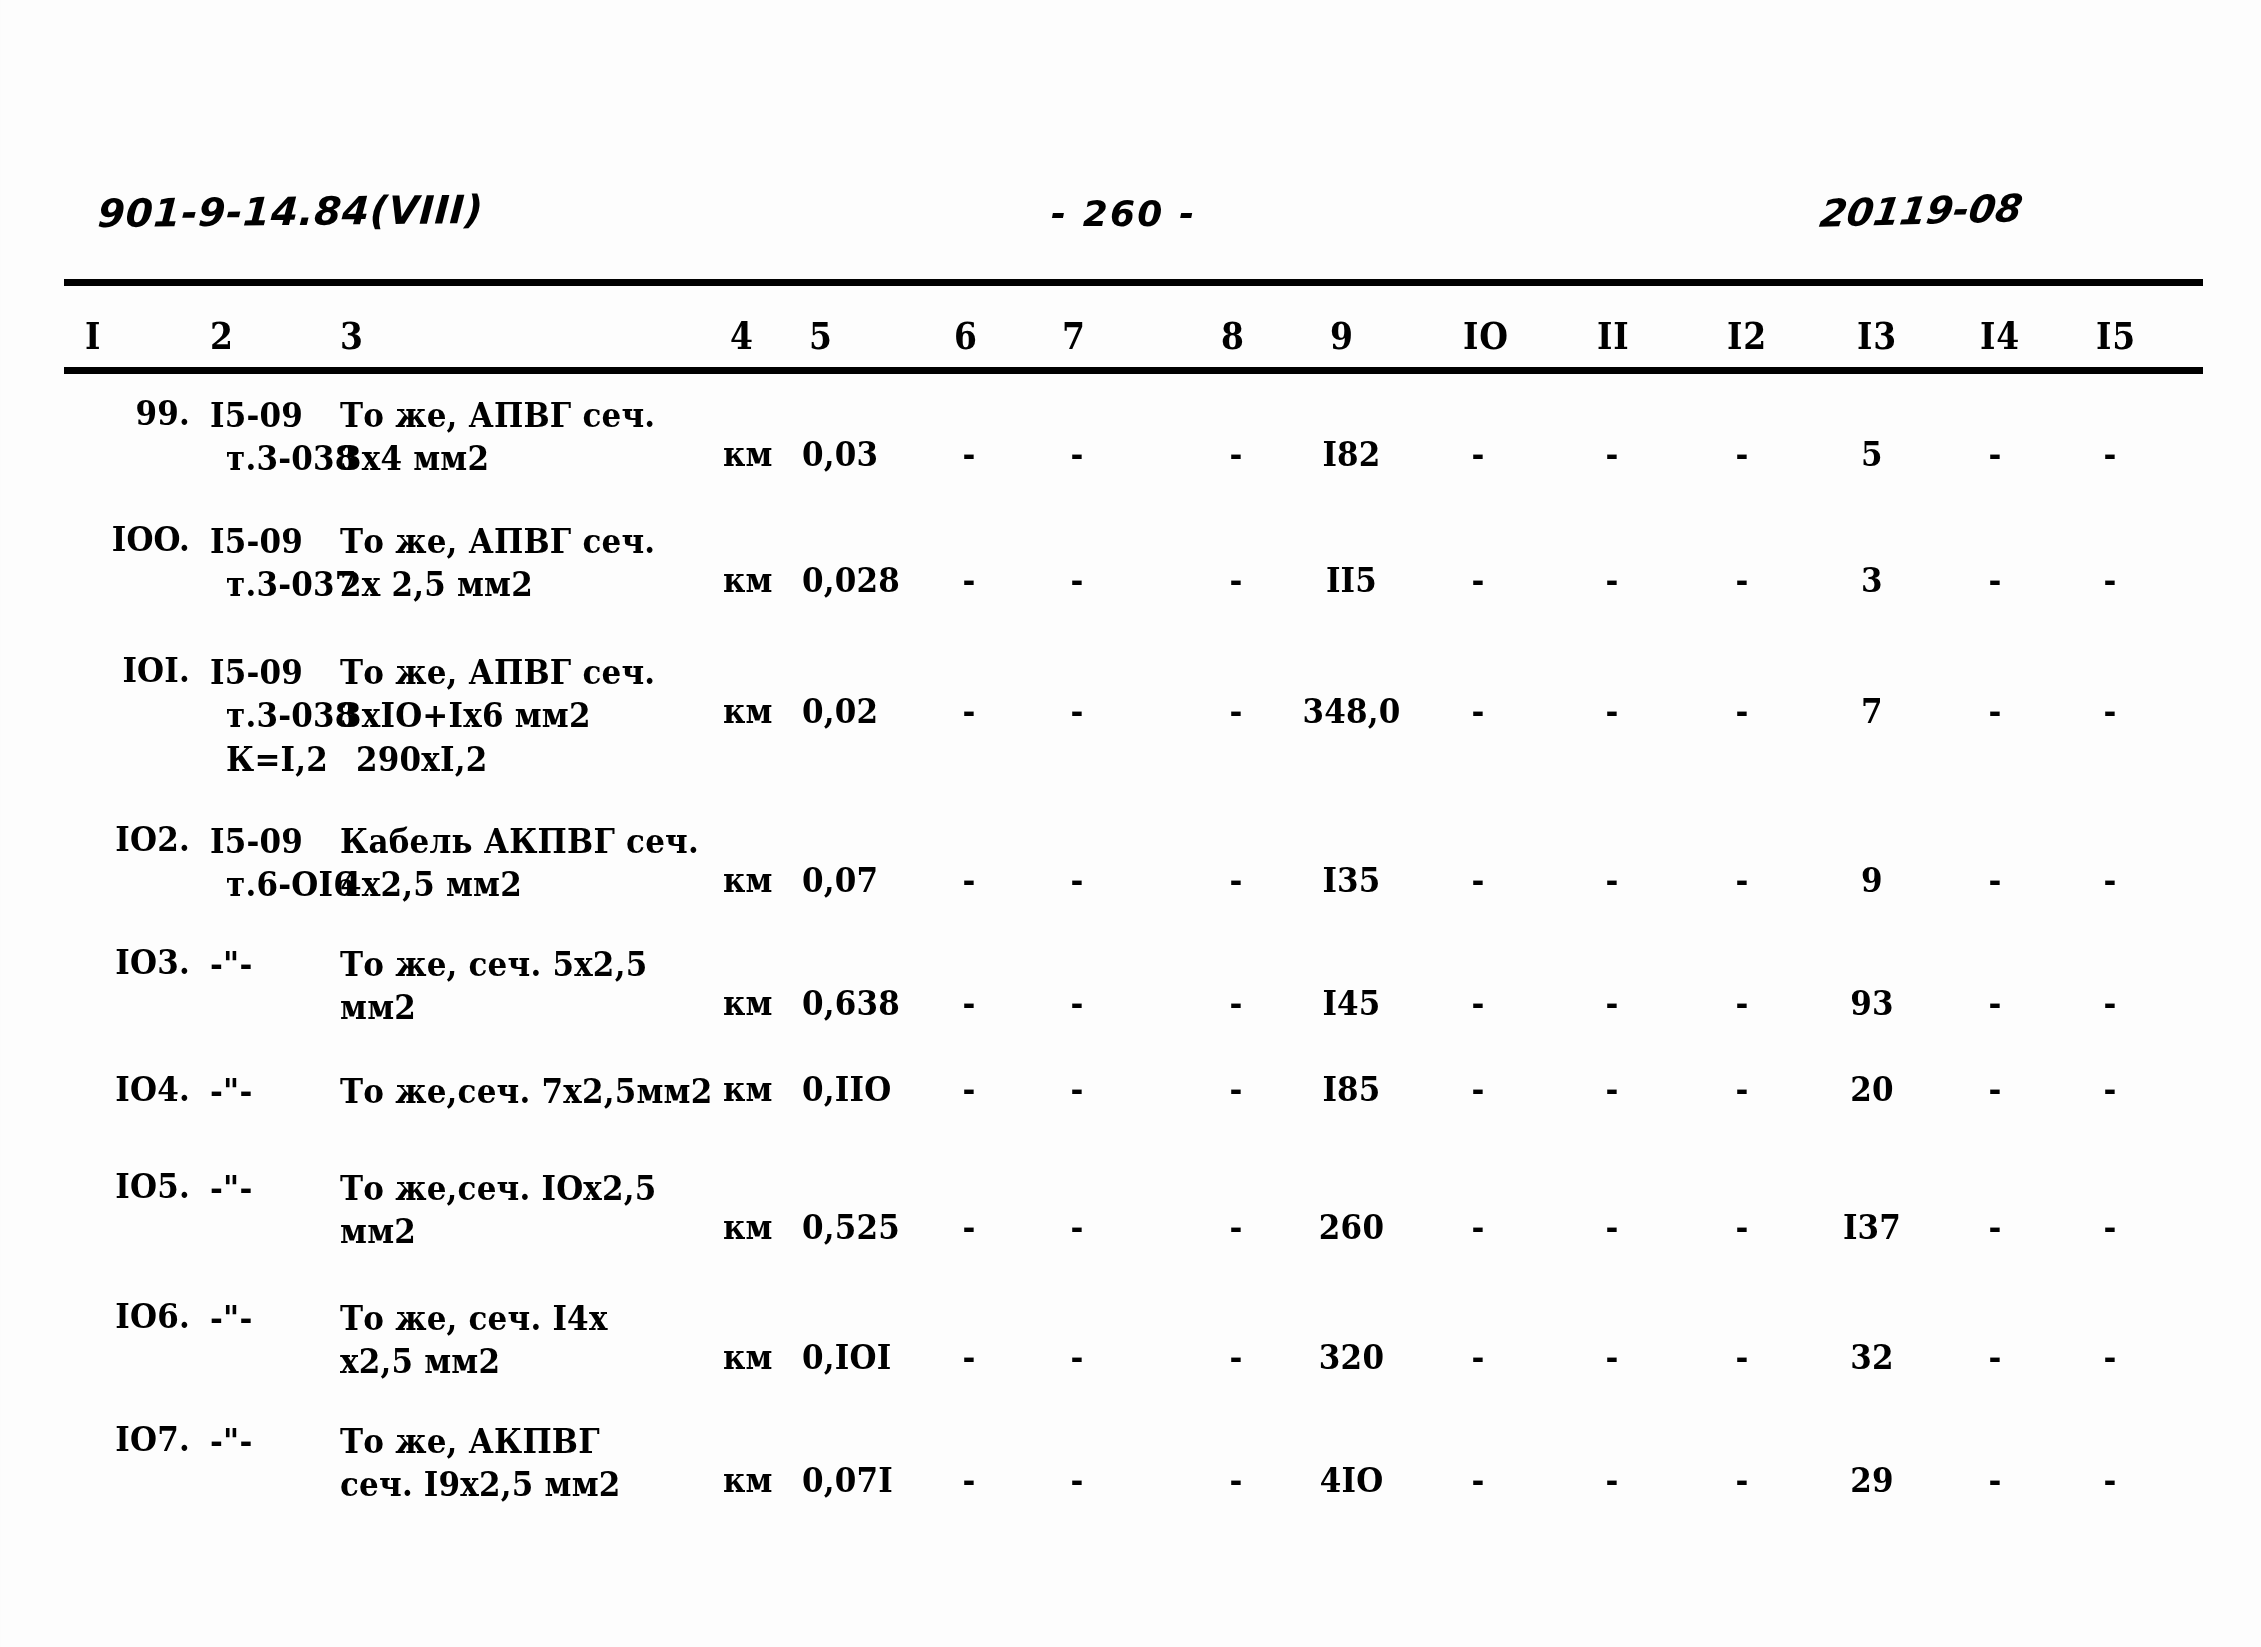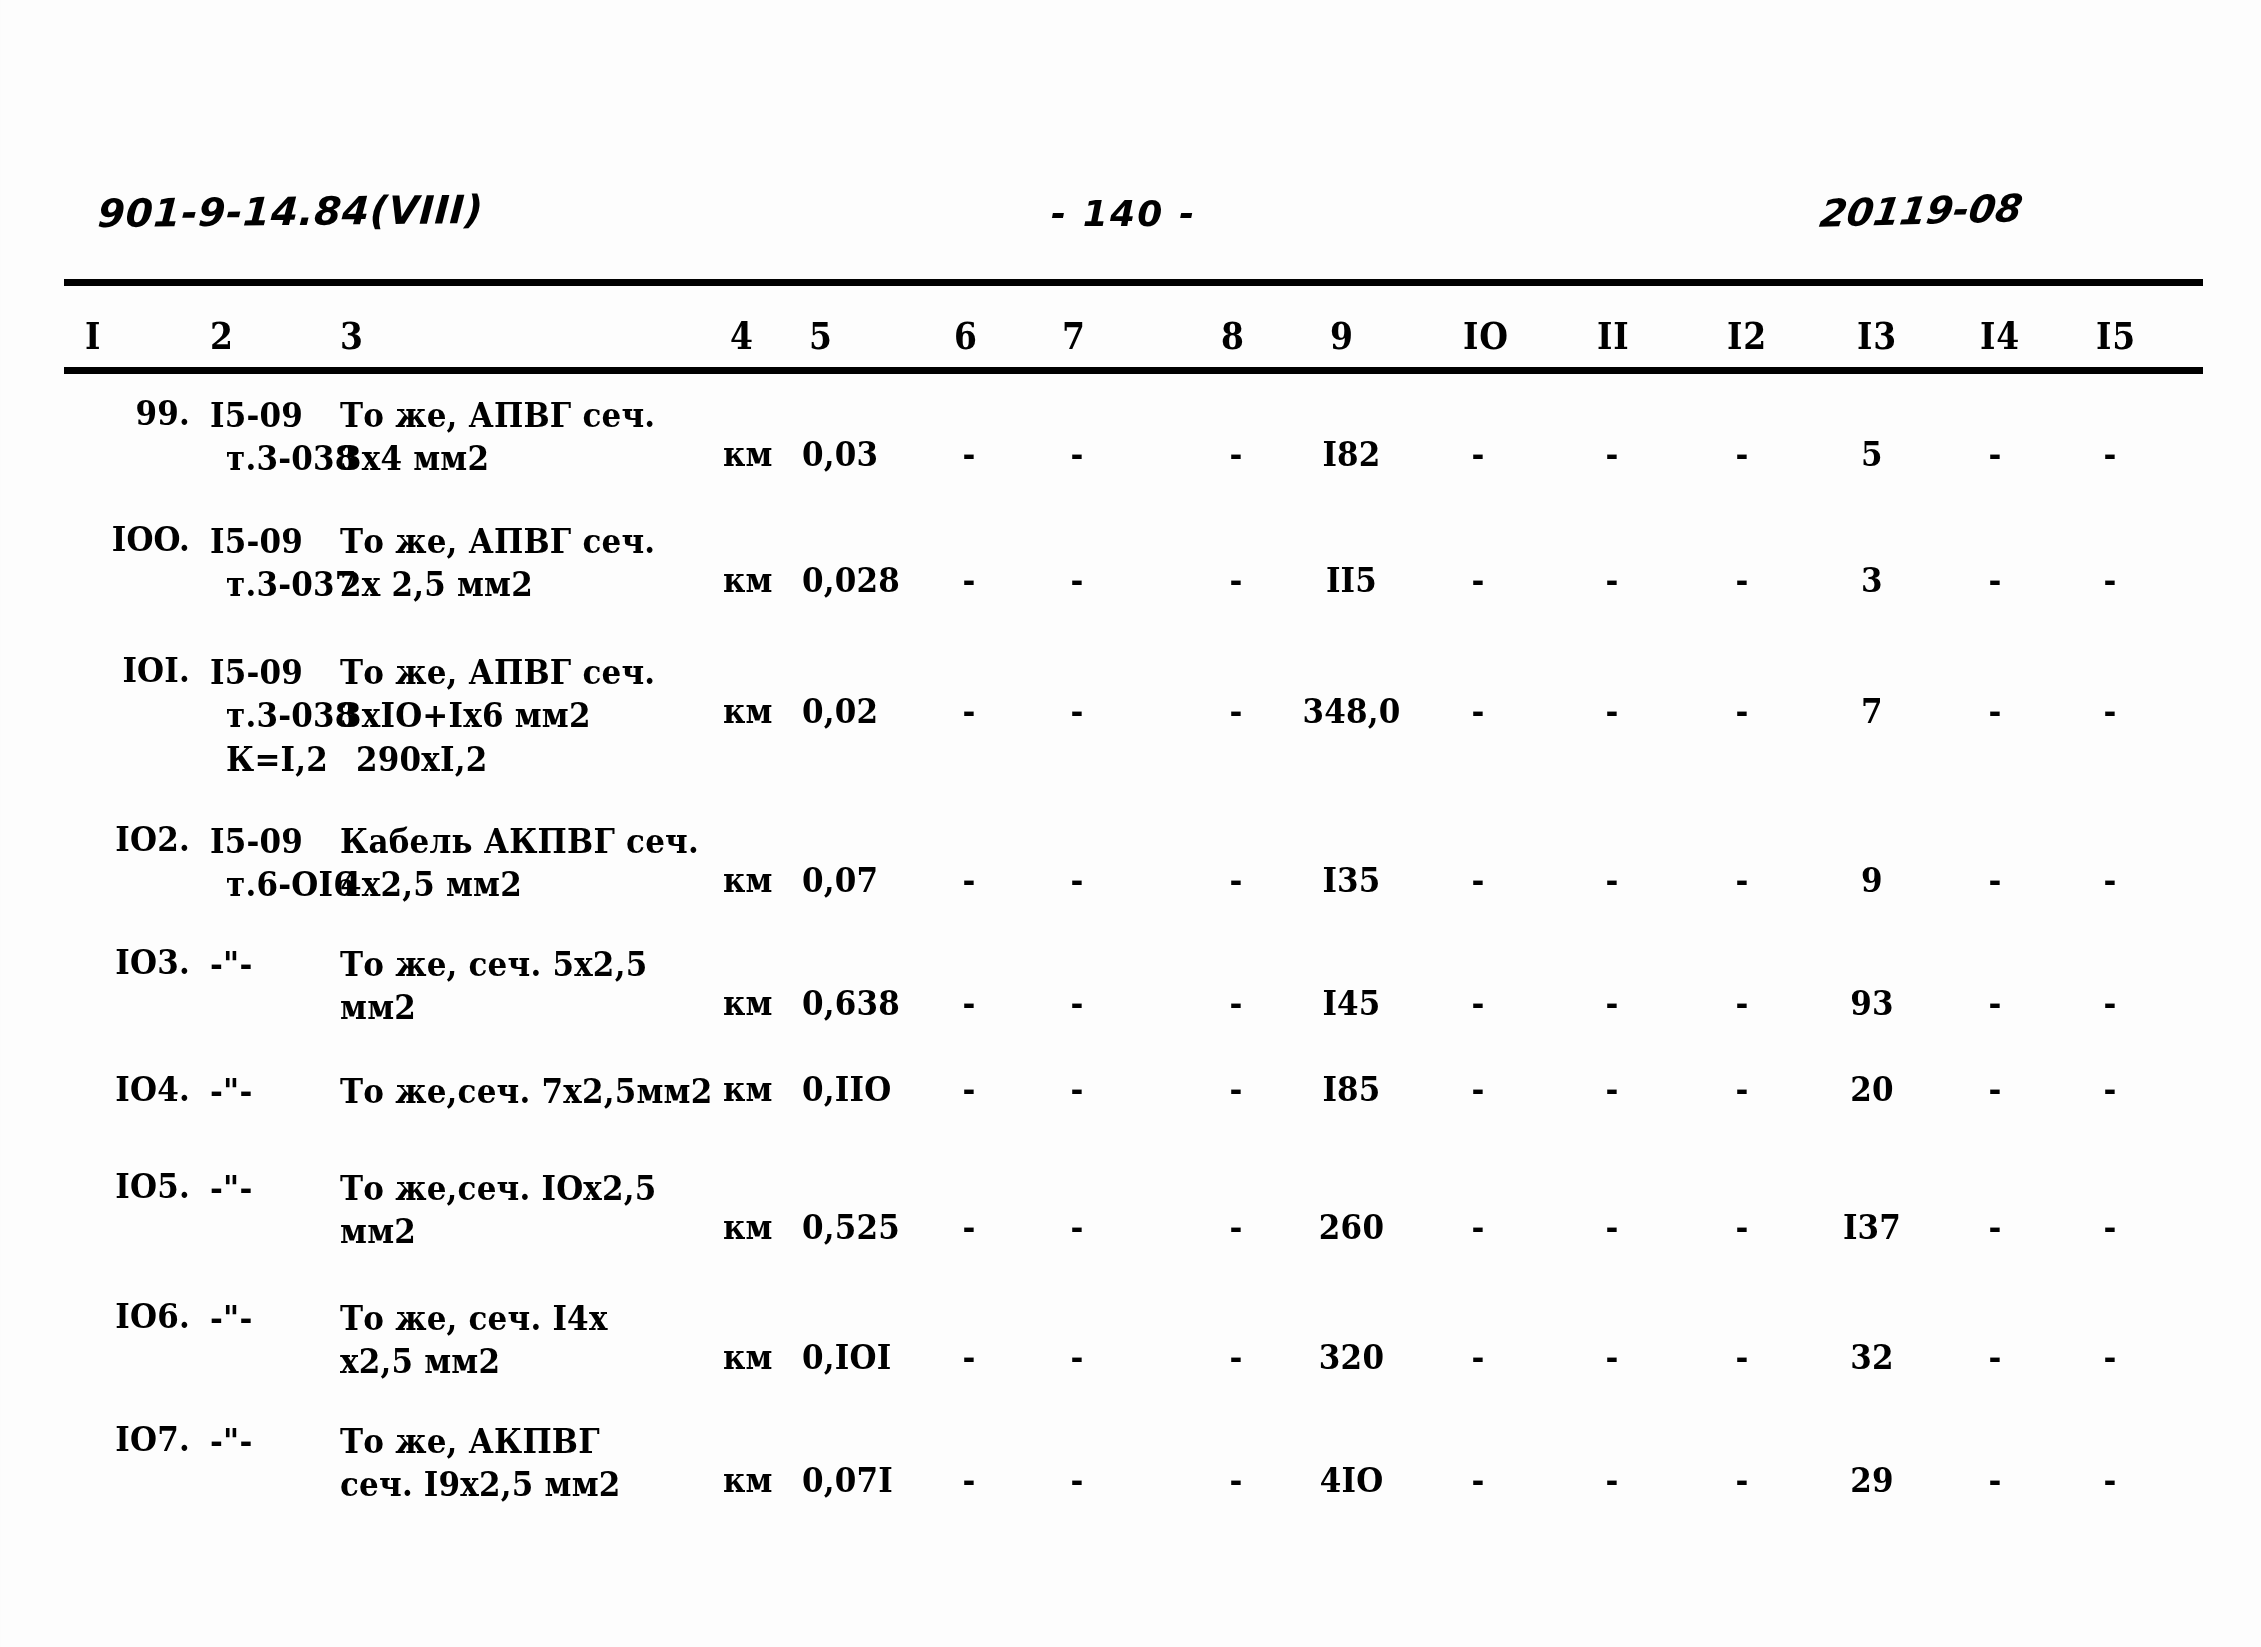--- a/index.html
+++ b/index.html
@@ -141,21 +141,21 @@
     opacity: .55;
   }
 </style>
 </head>
 <body>
 
 <div class="page">
 
   <div class="header-row">
     <div class="hdr-left">901-9-14.84(VIII)</div>
-    <div class="hdr-center">- 140 -</div>
+    <div class="hdr-center">- 260 -</div>
     <div class="hdr-right">20119-08</div>
   </div>
 
   <div class="rule rule-top"></div>
   <div class="rule rule-bottom"></div>
 
   <div class="colhead" id="colhead">
       <div class="cn" style="left: 85px;">I</div>
       <div class="cn" style="left: 210px;">2</div>
       <div class="cn" style="left: 340px;">3</div>

